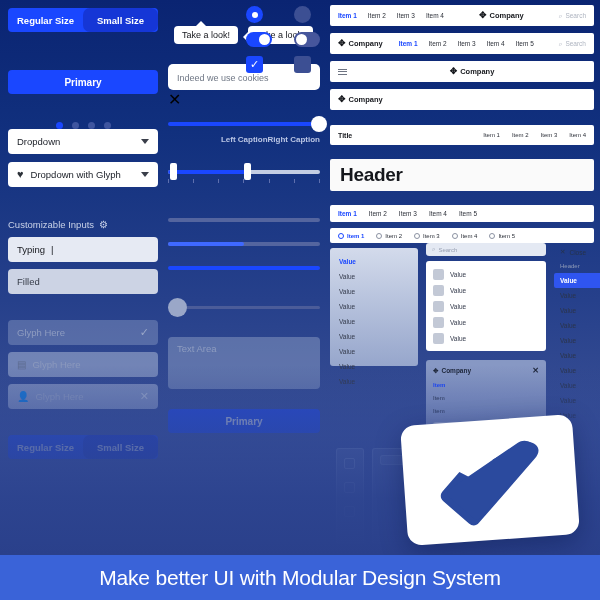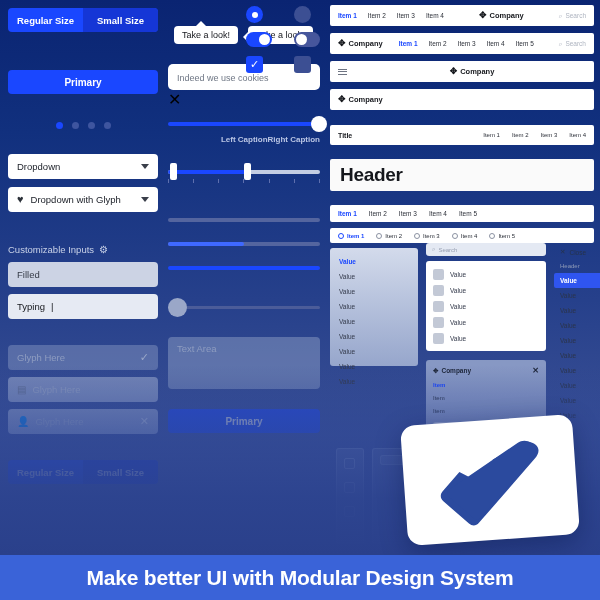--- a/index.html
+++ b/index.html
@@ -11,21 +11,21 @@
   }
 
   
   .board { position: absolute; inset: 0; }
 
   
   .col-left { position: absolute; left: 8px; top: 8px; width: 150px; }
 
   .seg { display: flex; background: #1a47ff; border-radius: 4px; overflow: hidden; height: 24px; }
   .seg > div { flex: 1; display: flex; align-items: center; justify-content: center;
-               font-size: 9.5px; font-weight: 700; color: #fff; }
+               font-size: 9.5px; font-weight: 700; color: #fff; border-radius: 7px; }
   .seg > div.on { background: #1536d6; }
 
   .btn { height: 24px; border-radius: 4px; display: flex; align-items: center;
          justify-content: center; font-size: 10px; font-weight: 700; }
   .btn.primary { background: #1a47ff; color: #fff; }
   .btn.secondary { background: #fff; color: #15171c; }
 
   .dots { display: flex; gap: 9px; justify-content: center; }
   .dots i { width: 7px; height: 7px; border-radius: 50%; background: #3e559f; display: block; }
   .dots i.on { background: #1a47ff; }
@@ -188,21 +188,21 @@
   .subnum { position: absolute; left: 30px; top: 500px; font-size: 28px; font-weight: 400;
             color: #fff; letter-spacing: -.4px; }
 
   .logo-card { position: absolute; left: 404px; top: 420px; width: 172px; height: 120px;
                background: #fff; border-radius: 14px; transform: rotate(-4deg);
                box-shadow: 0 8px 26px rgba(3,14,60,.35); overflow: hidden; }
   .logo-card svg { position: absolute; left: 26px; top: 18px; }
 
   .banner { position: absolute; left: 0; right: 0; bottom: 0; height: 45px;
             background: #3a63d8; display: flex; align-items: center; justify-content: center; }
-  .banner span { font-size: 21px; font-weight: 700; color: #fff; letter-spacing: -.2px; }
+  .banner span { font-size: 21px; font-weight: 400; color: #fff; letter-spacing: -.2px; }
 </style>
 </head>
 <body>
 
 <div class="board">
 
   <div class="col-left">
 
     <div class="seg">
       <div>Regular Size</div>
@@ -211,42 +211,42 @@
 
     <div class="btn primary" style="margin-top:38px">Primary</div>
 
     <div class="dots" style="margin-top:28px">
       <i class="on"></i>
       <i></i>
       <i></i>
       <i></i>
     </div>
 
-    <div class="dd" style="margin-top:25px">
+    <div class="dd" style="">
       <span class="lbl">Dropdown</span>
       <span class="caret"></span>
     </div>
 
     <div class="dd" style="margin-top:8px">
       <span class="heart">♥</span>
       <span class="lbl">Dropdown with Glyph</span>
       <span class="caret"></span>
     </div>
 
     <div class="sect-h" style="margin-top:32px">
       <span>Customizable Inputs</span>
       <span class="gear">⚙</span>
     </div>
 
-    <div class="inp filled" style="margin-top:7px">
-      <span>Filled</span>
-    </div>
     <div class="inp typing" style="margin-top:7px">
       <span>Typing</span>
         <span>|</span>
+    </div>
+    <div class="inp filled" style="margin-top:7px">
+      <span>Filled</span>
     </div>
 
     <div class="inp ghost" style="margin-top:26px">
       <span>Glyph Here</span>
       <span class="check">✓</span>
     </div>
     <div class="inp ghost2" style="margin-top:7px">
       <span class="gi">▤</span>
       <span>Glyph Here</span>
     </div>

